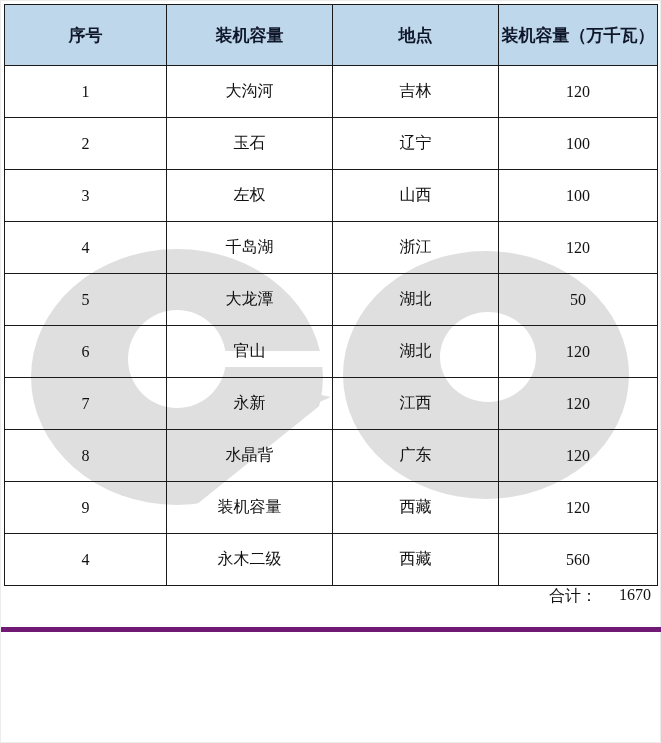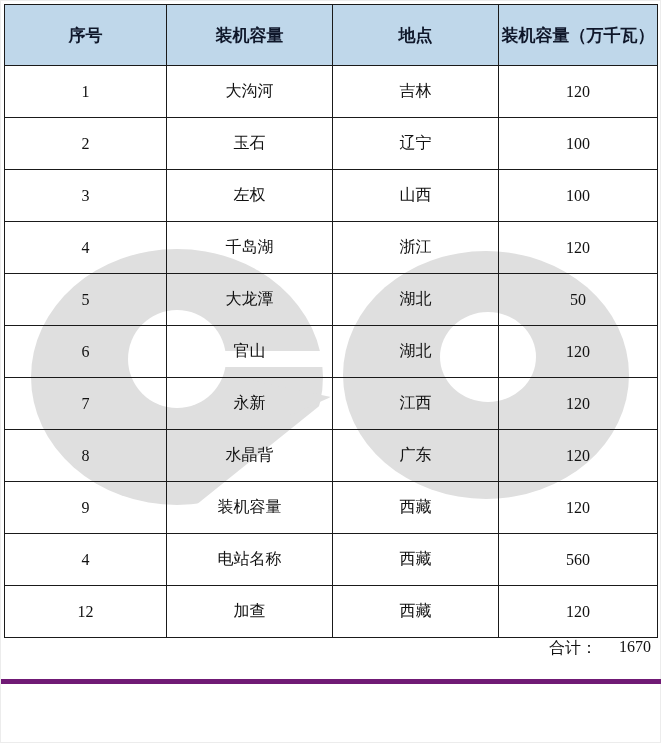--- a/index.html
+++ b/index.html
@@ -159,29 +159,23 @@
           <td>120</td>
         </tr>
         <tr>
           <td>9</td>
           <td>装机容量</td>
           <td>西藏</td>
           <td>120</td>
         </tr>
         <tr>
           <td>4</td>
-          <td>电站名称</td>
+          <td>永木二级</td>
           <td>西藏</td>
           <td>560</td>
-        </tr>
-        <tr>
-          <td>12</td>
-          <td>加查</td>
-          <td>西藏</td>
-          <td>120</td>
         </tr>
       </tbody>
   </table>
 
   <div class="total-row">
     <span class="total-label">合计：</span>
     <span class="total-value">1670</span>
   </div>
 
 </div>

